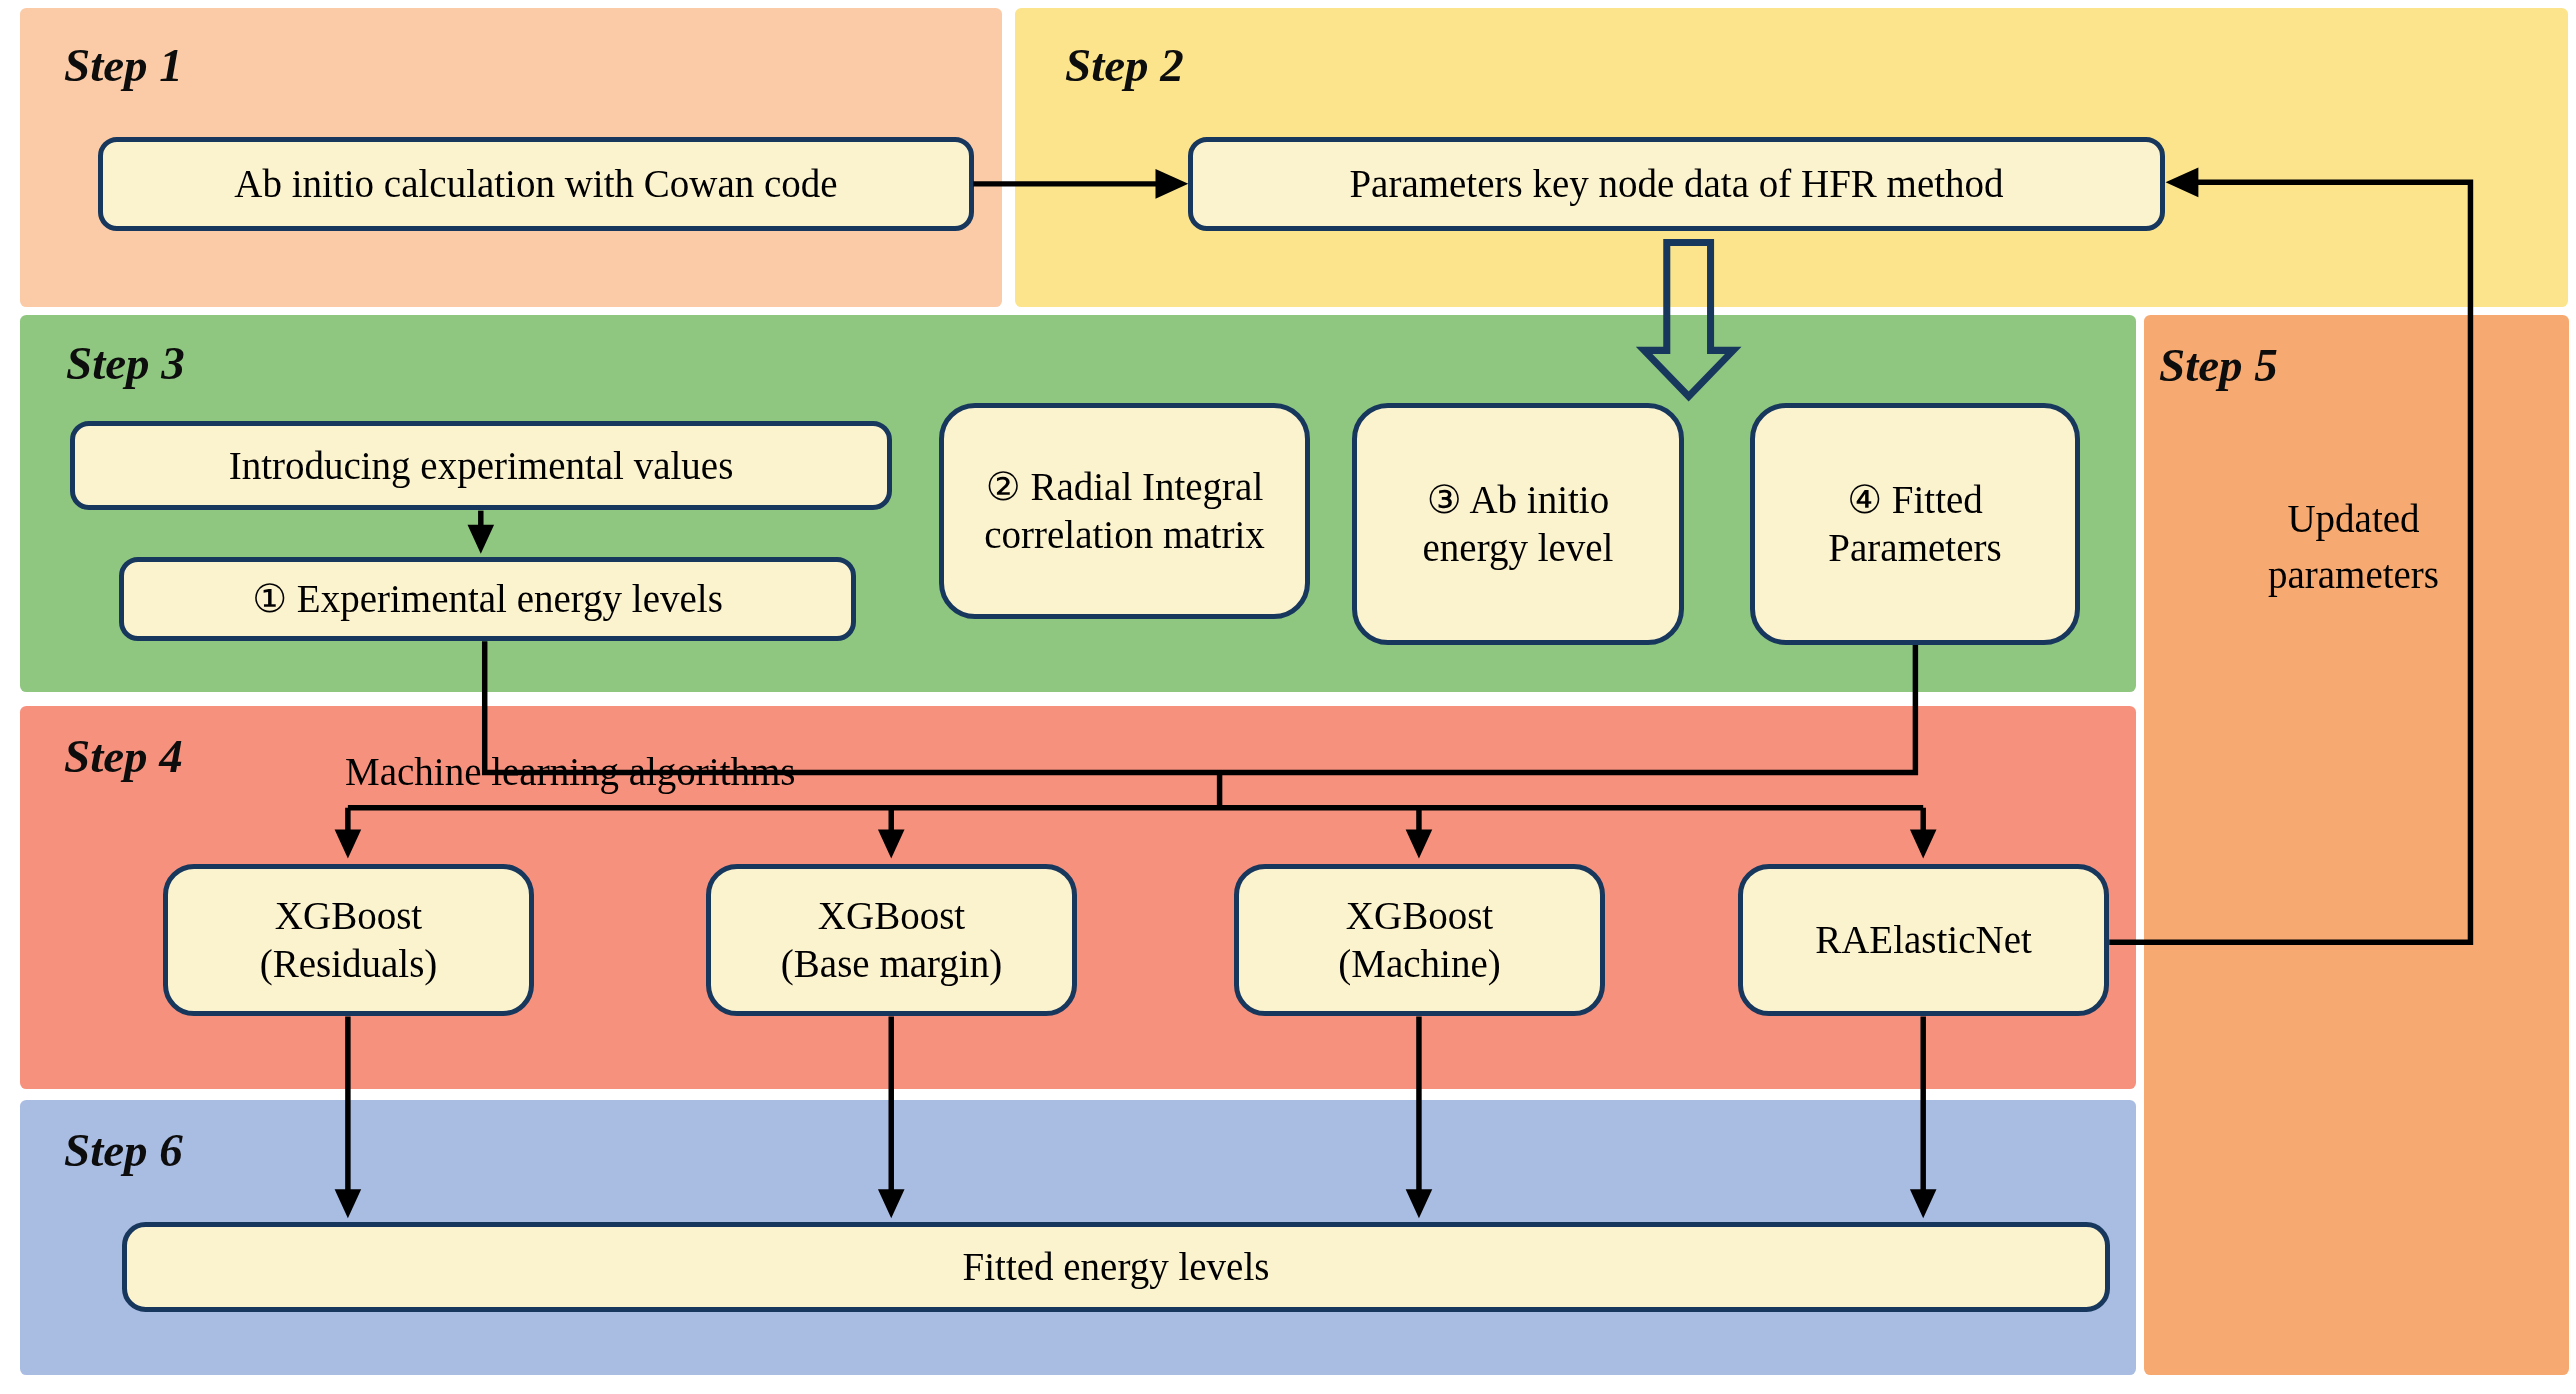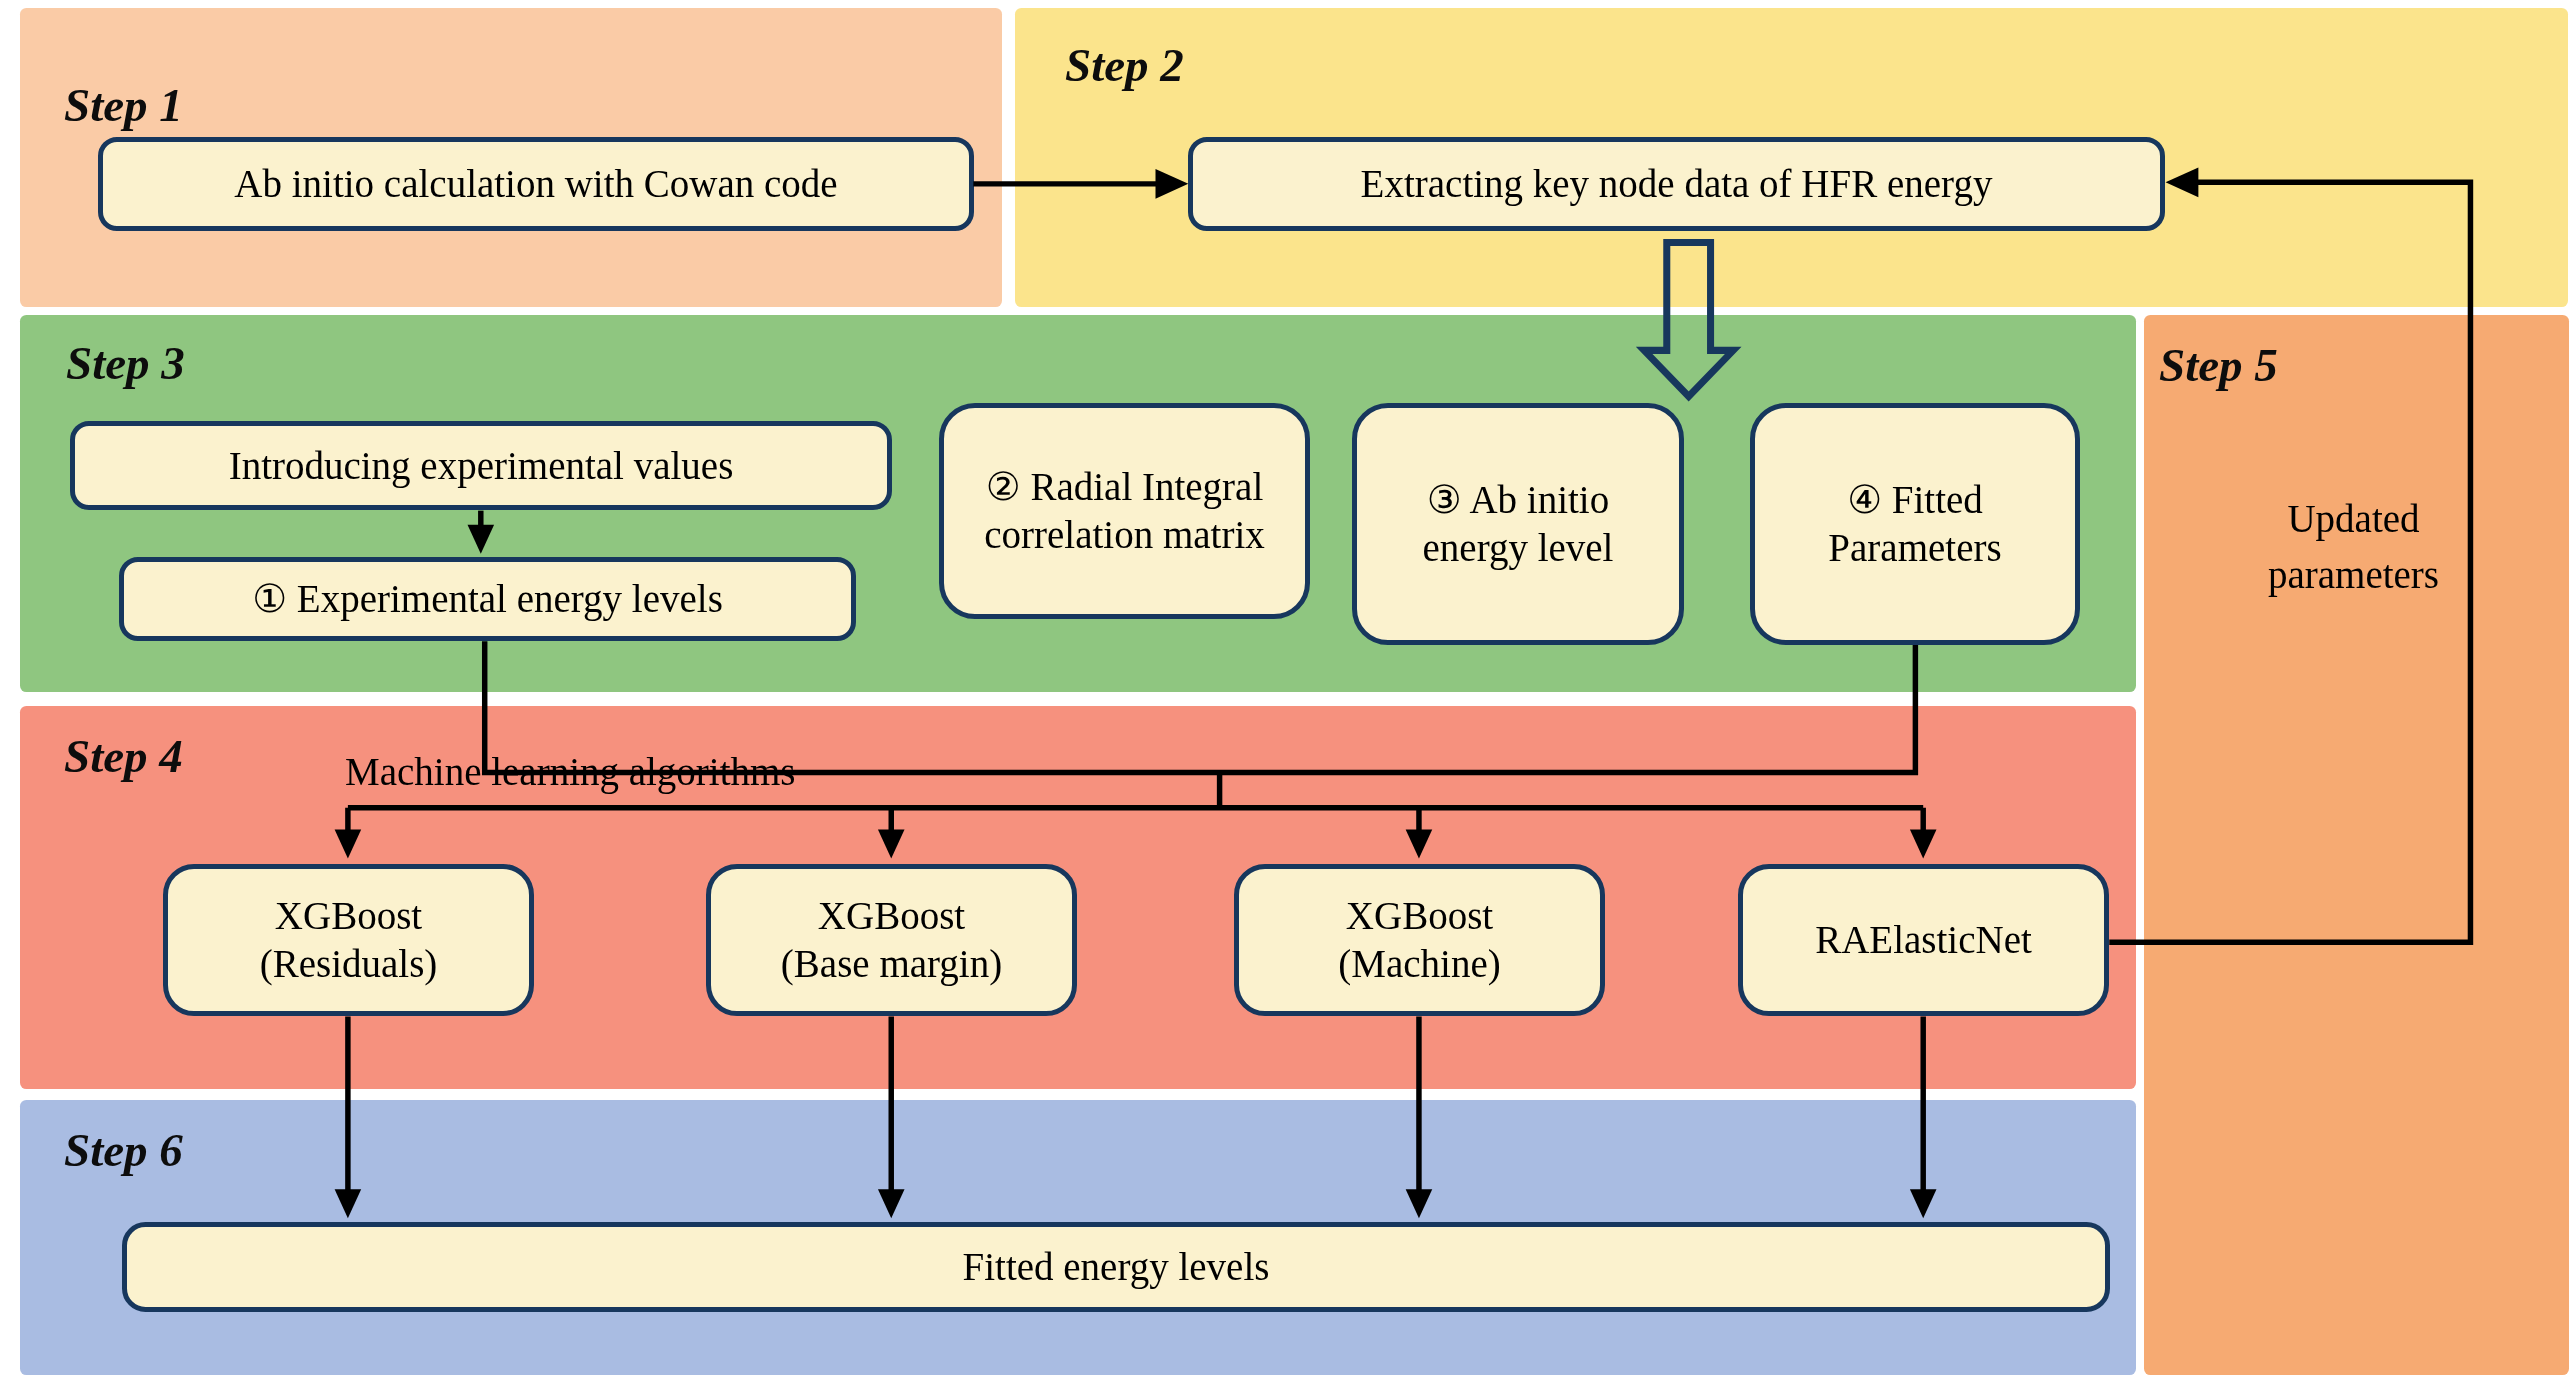--- a/index.html
+++ b/index.html
@@ -64,32 +64,32 @@
 
 <div id="canvas">
 
   <div class="region" style="left:19.5px; top:7.8px; width:982px; height:299px; background:#facba6;"></div>
   <div class="region" style="left:1015px; top:7.8px; width:1553px; height:299px; background:#fbe48c;"></div>
   <div class="region" style="left:19.5px; top:315px; width:2116px; height:377px; background:#8fc680;"></div>
   <div class="region" style="left:19.5px; top:706px; width:2116px; height:383px; background:#f6917e;"></div>
   <div class="region" style="left:2144px; top:315px; width:425px; height:1060px; background:#f6aa72;"></div>
   <div class="region" style="left:19.5px; top:1100px; width:2116px; height:275px; background:#a9bce2;"></div>
 
-  <div class="step-label" style="left:64px; top:38px;margin-top:40px;">Step 1</div>
+  <div class="step-label" style="left:64px; top:38px;">Step 1</div>
   <div class="step-label" style="left:1065px; top:38px;">Step 2</div>
   <div class="step-label" style="left:66px; top:336px;">Step 3</div>
   <div class="step-label" style="left:64px; top:729px;">Step 4</div>
   <div class="step-label" style="left:2159px; top:338px;">Step 5</div>
   <div class="step-label" style="left:64px; top:1123px;">Step 6</div>
 
   <div class="node" style="left:98px; top:137px; width:876px; height:94px;">
     <span>Ab initio calculation with Cowan code</span>
   </div>
   <div class="node" style="left:1188px; top:137px; width:977px; height:94px;">
-    <span>Extracting key node data of HFR energy</span>
+    <span>Parameters key node data of HFR method</span>
   </div>
 
   <div class="node" style="left:70px; top:421px; width:822px; height:89px;">
     <span>Introducing experimental values</span>
   </div>
   <div class="node" style="left:119px; top:557px; width:737px; height:84px;">
     <span>① Experimental energy levels</span>
   </div>
   <div class="node tall" style="left:939px; top:403px; width:371px; height:216px;">
     <span>② Radial Integral</span>

